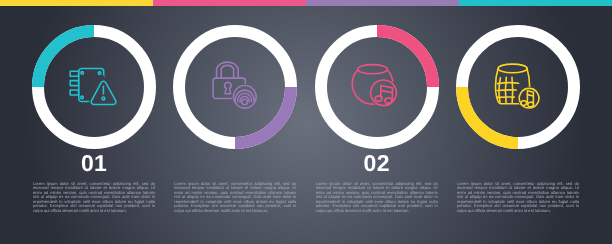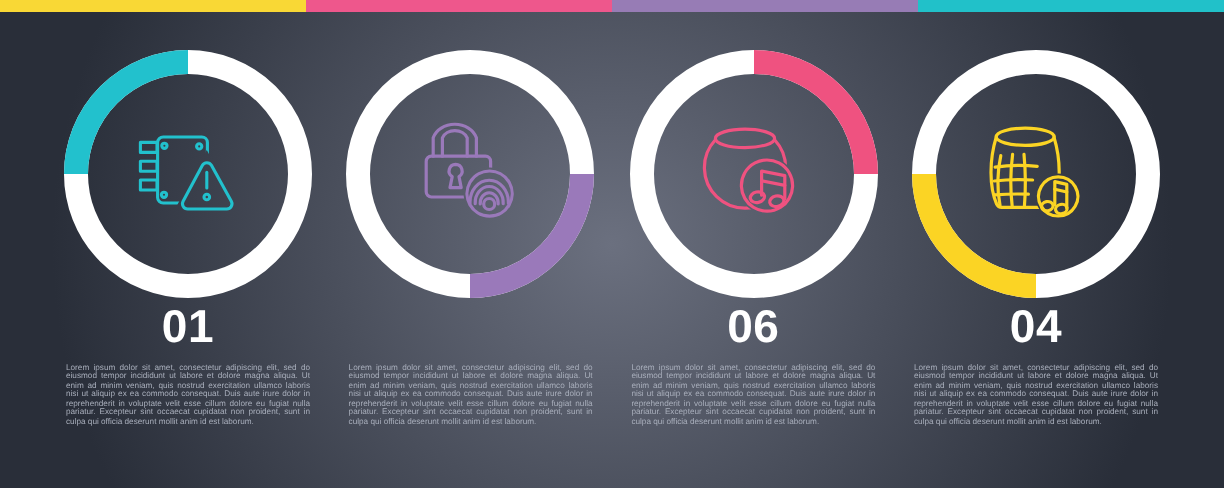--- a/index.html
+++ b/index.html
@@ -31,27 +31,26 @@
     <div class="body" style="left: 33px; top: 182px; width: 122px;">Lorem ipsum dolor sit amet, consectetur adipiscing elit, sed do eiusmod tempor incididunt ut labore et dolore magna aliqua. Ut enim ad minim veniam, quis nostrud exercitation ullamco laboris nisi ut aliquip ex ea commodo consequat. Duis aute irure dolor in reprehenderit in voluptate velit esse cillum dolore eu fugiat nulla pariatur. Excepteur sint occaecat cupidatat non proident, sunt in culpa qui officia deserunt mollit anim id est laborum.</div>
     <svg class="ring" width="128" height="128" style="left: 171.3px; top: 22.5px;">
       <circle cx="64" cy="64" r="56" fill="none" stroke="#ffffff" stroke-width="12"></circle>
       <path d="M 120 64 A 56 56 0 0 1 64 120" fill="none" stroke="#9a79ba" stroke-width="12"></path>
     </svg>
     <div class="body" style="left: 174.3px; top: 182px; width: 122px;">Lorem ipsum dolor sit amet, consectetur adipiscing elit, sed do eiusmod tempor incididunt ut labore et dolore magna aliqua. Ut enim ad minim veniam, quis nostrud exercitation ullamco laboris nisi ut aliquip ex ea commodo consequat. Duis aute irure dolor in reprehenderit in voluptate velit esse cillum dolore eu fugiat nulla pariatur. Excepteur sint occaecat cupidatat non proident, sunt in culpa qui officia deserunt mollit anim id est laborum.</div>
     <svg class="ring" width="128" height="128" style="left: 312.7px; top: 22.5px;">
       <circle cx="64" cy="64" r="56" fill="none" stroke="#ffffff" stroke-width="12"></circle>
       <path d="M 64 8 A 56 56 0 0 1 120 64" fill="none" stroke="#ef5280" stroke-width="12"></path>
     </svg>
-    <div class="num" style="left: 336.7px; top: 150px; width: 80px;">06</div>
+    <div class="num" style="left: 336.7px; top: 150px; width: 80px;">02</div>
     <div class="body" style="left: 315.7px; top: 182px; width: 122px;">Lorem ipsum dolor sit amet, consectetur adipiscing elit, sed do eiusmod tempor incididunt ut labore et dolore magna aliqua. Ut enim ad minim veniam, quis nostrud exercitation ullamco laboris nisi ut aliquip ex ea commodo consequat. Duis aute irure dolor in reprehenderit in voluptate velit esse cillum dolore eu fugiat nulla pariatur. Excepteur sint occaecat cupidatat non proident, sunt in culpa qui officia deserunt mollit anim id est laborum.</div>
     <svg class="ring" width="128" height="128" style="left: 454px; top: 22.5px;">
       <circle cx="64" cy="64" r="56" fill="none" stroke="#ffffff" stroke-width="12"></circle>
       <path d="M 64 120 A 56 56 0 0 1 8 64" fill="none" stroke="#fbd424" stroke-width="12"></path>
     </svg>
-    <div class="num" style="left: 478px; top: 150px; width: 80px;">04</div>
     <div class="body" style="left: 457px; top: 182px; width: 122px;">Lorem ipsum dolor sit amet, consectetur adipiscing elit, sed do eiusmod tempor incididunt ut labore et dolore magna aliqua. Ut enim ad minim veniam, quis nostrud exercitation ullamco laboris nisi ut aliquip ex ea commodo consequat. Duis aute irure dolor in reprehenderit in voluptate velit esse cillum dolore eu fugiat nulla pariatur. Excepteur sint occaecat cupidatat non proident, sunt in culpa qui officia deserunt mollit anim id est laborum.</div>
     <svg class="icon" viewBox="68 64 50 42" width="50" height="42" style="left: 68px; top: 64px;">
       <defs>
         <mask id="mk-chip-warning-icon" maskUnits="userSpaceOnUse" x="68" y="64" width="50" height="42">
           <rect x="68" y="64" width="50" height="42" fill="#fff"></rect>
           <path d="M103.37 74.94 L120.68 106.2 L86.66 106.2 Z" fill="#000"></path>
         </mask>
       </defs>
       <g mask="url(#mk-chip-warning-icon)" fill="none" stroke="#22c1cd" stroke-width="1.55" stroke-linecap="round" stroke-linejoin="round">
         <path d="M70.2 71.2 h8.3 v5.0 h-8.3 z"></path>

